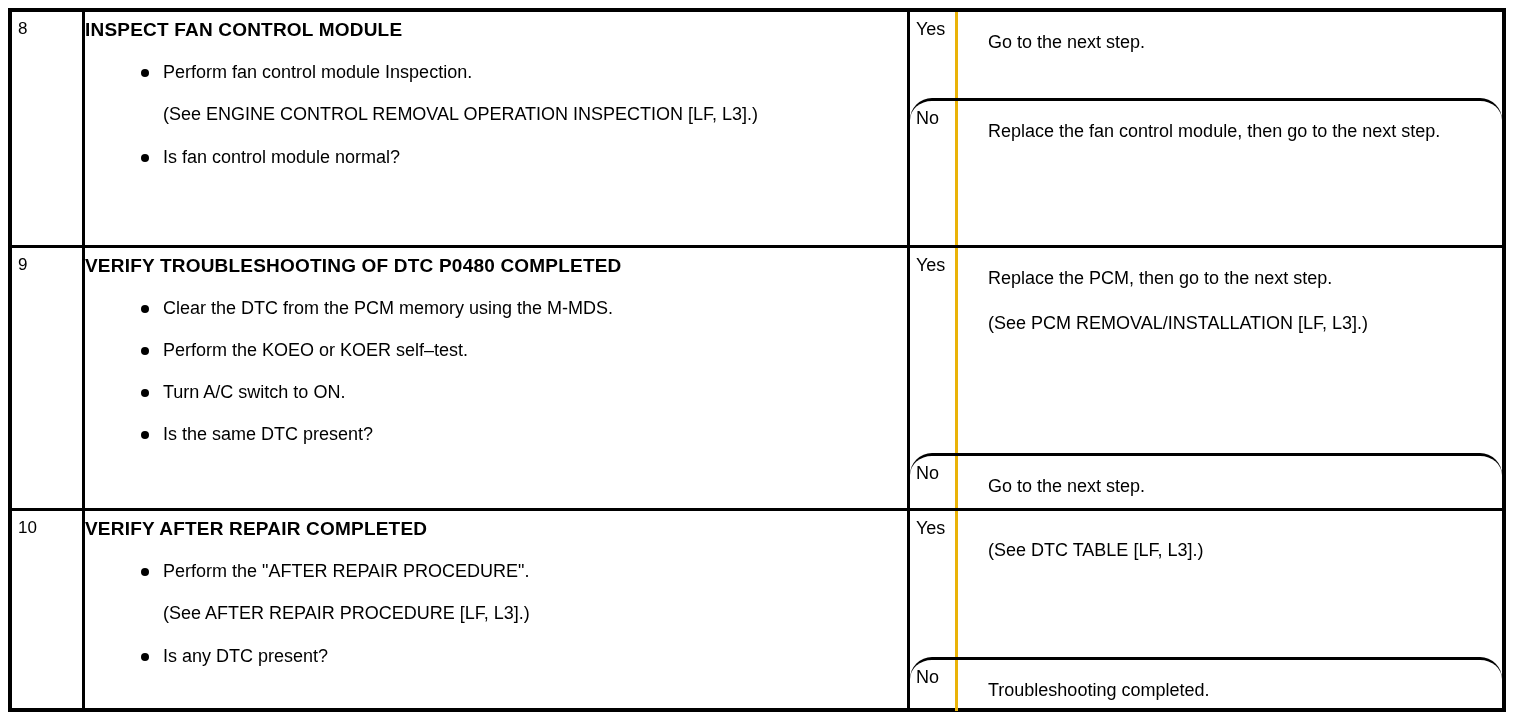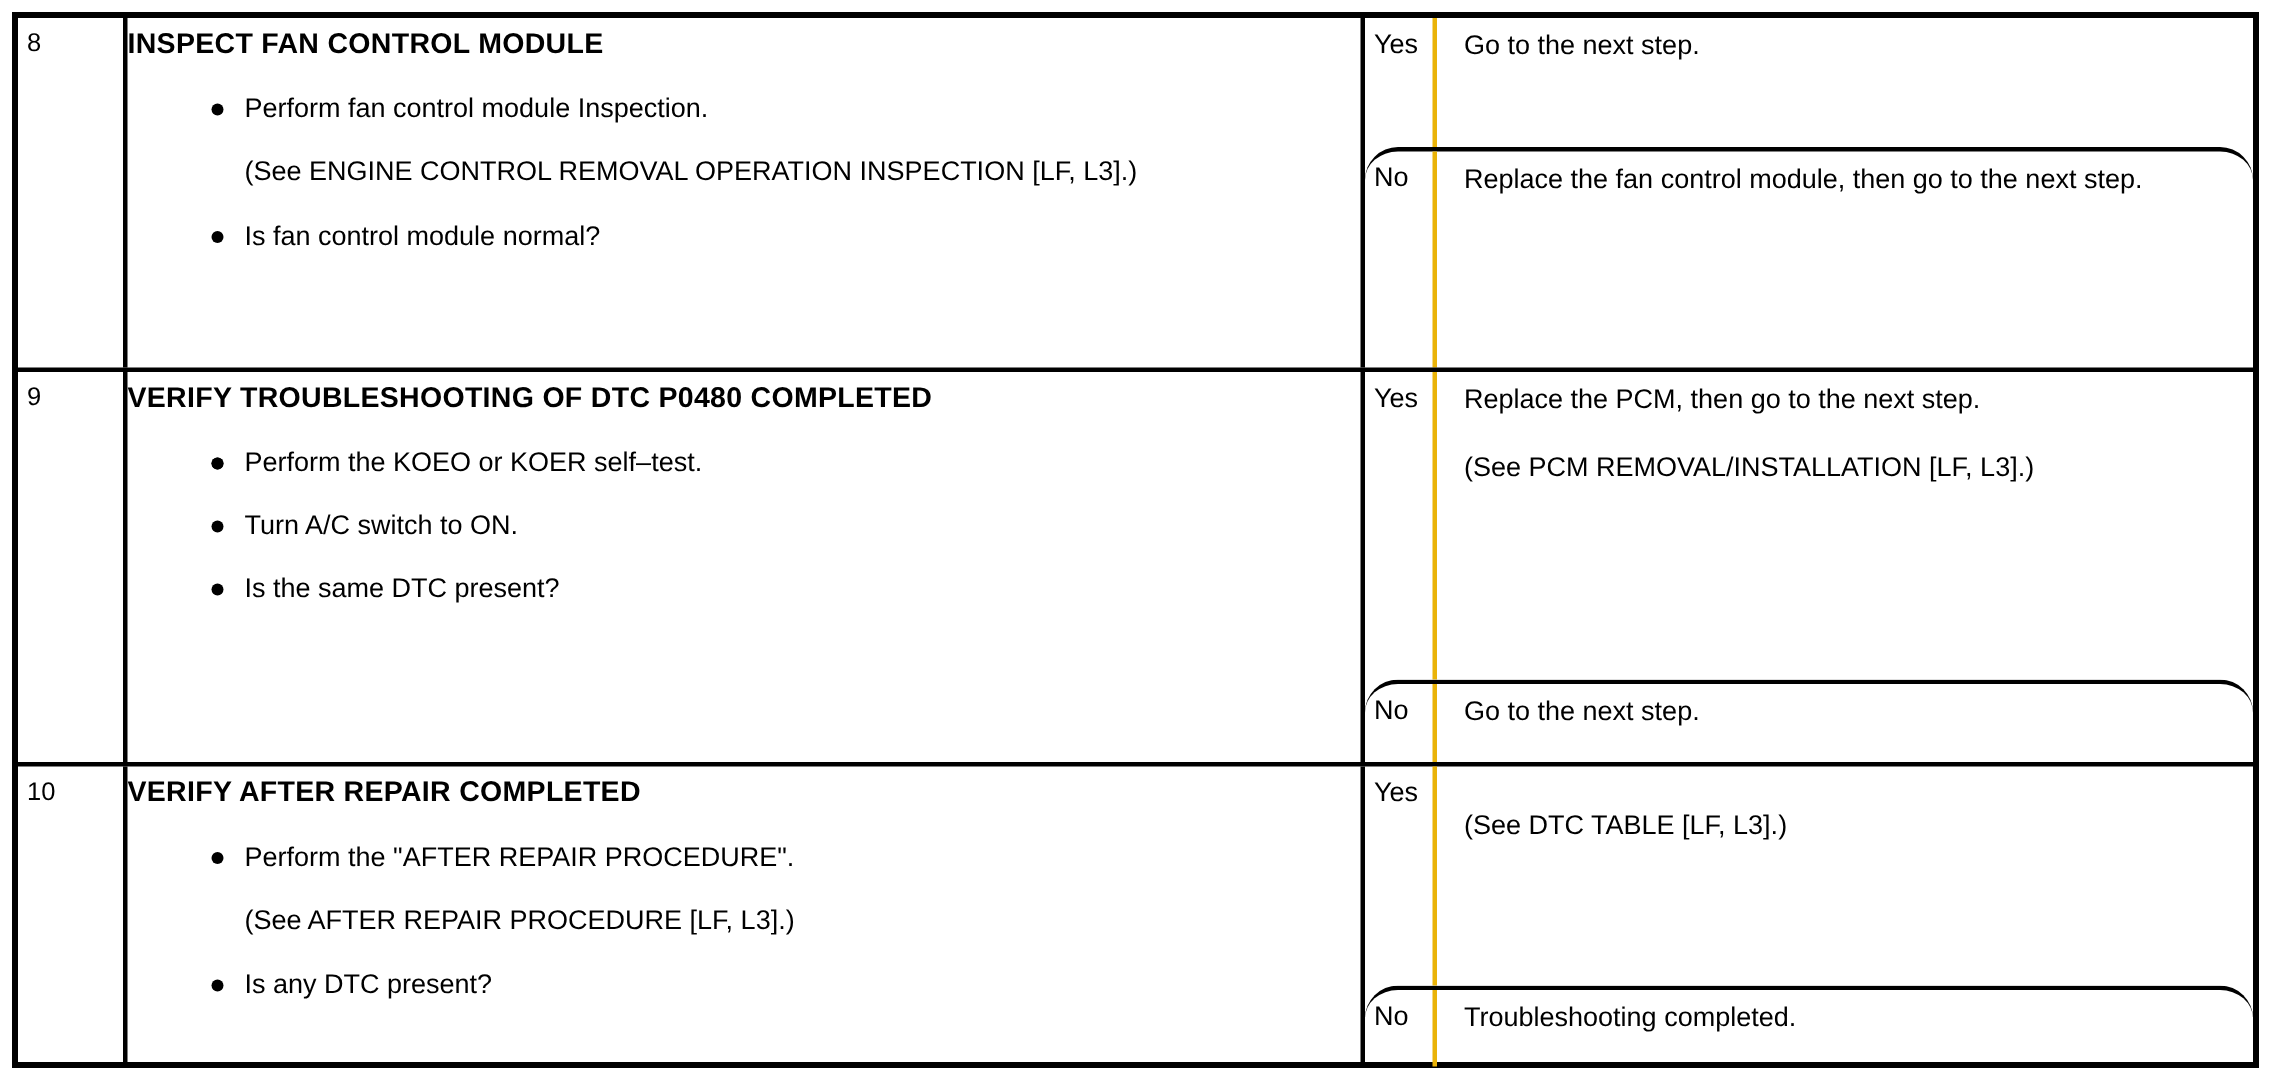--- a/index.html
+++ b/index.html
@@ -161,21 +161,21 @@
     left: 57px;
     top: 0;
     right: 0;
     height: 100%;
     box-sizing: border-box;
     padding: 6px 8px 0 9px;
     font-size: 18px;
     line-height: 24px;
     overflow: hidden;
   }
-  .ans-body .ans-line { margin: 0; }
+  .ans-body .ans-line { margin: 12px; }
   .ans-body .ans-line.spaced { margin-top: 21px; }
 </style>
 </head>
 <body>
 
 <div class="page">
   <div class="dtc-table">
     <div class="table-inner">
 
       <div class="step-row r8">
@@ -219,20 +219,21 @@
       <div class="step-row r9">
         <div class="step-no">
           <span>9</span>
         </div>
 
         <div class="step-desc">
           <div class="step-title">VERIFY TROUBLESHOOTING OF DTC P0480 COMPLETED</div>
           <ul class="bullet-list">
             <li class="bullet-item">
               <span class="dot"></span>
+              <span>Clear the DTC from the PCM memory using the M-MDS.</span>
             </li>
             <li class="bullet-item">
               <span class="dot"></span>
               <span>Perform the KOEO or KOER self–test.</span>
             </li>
             <li class="bullet-item">
               <span class="dot"></span>
               <span>Turn A/C switch to ON.</span>
             </li>
             <li class="bullet-item">

